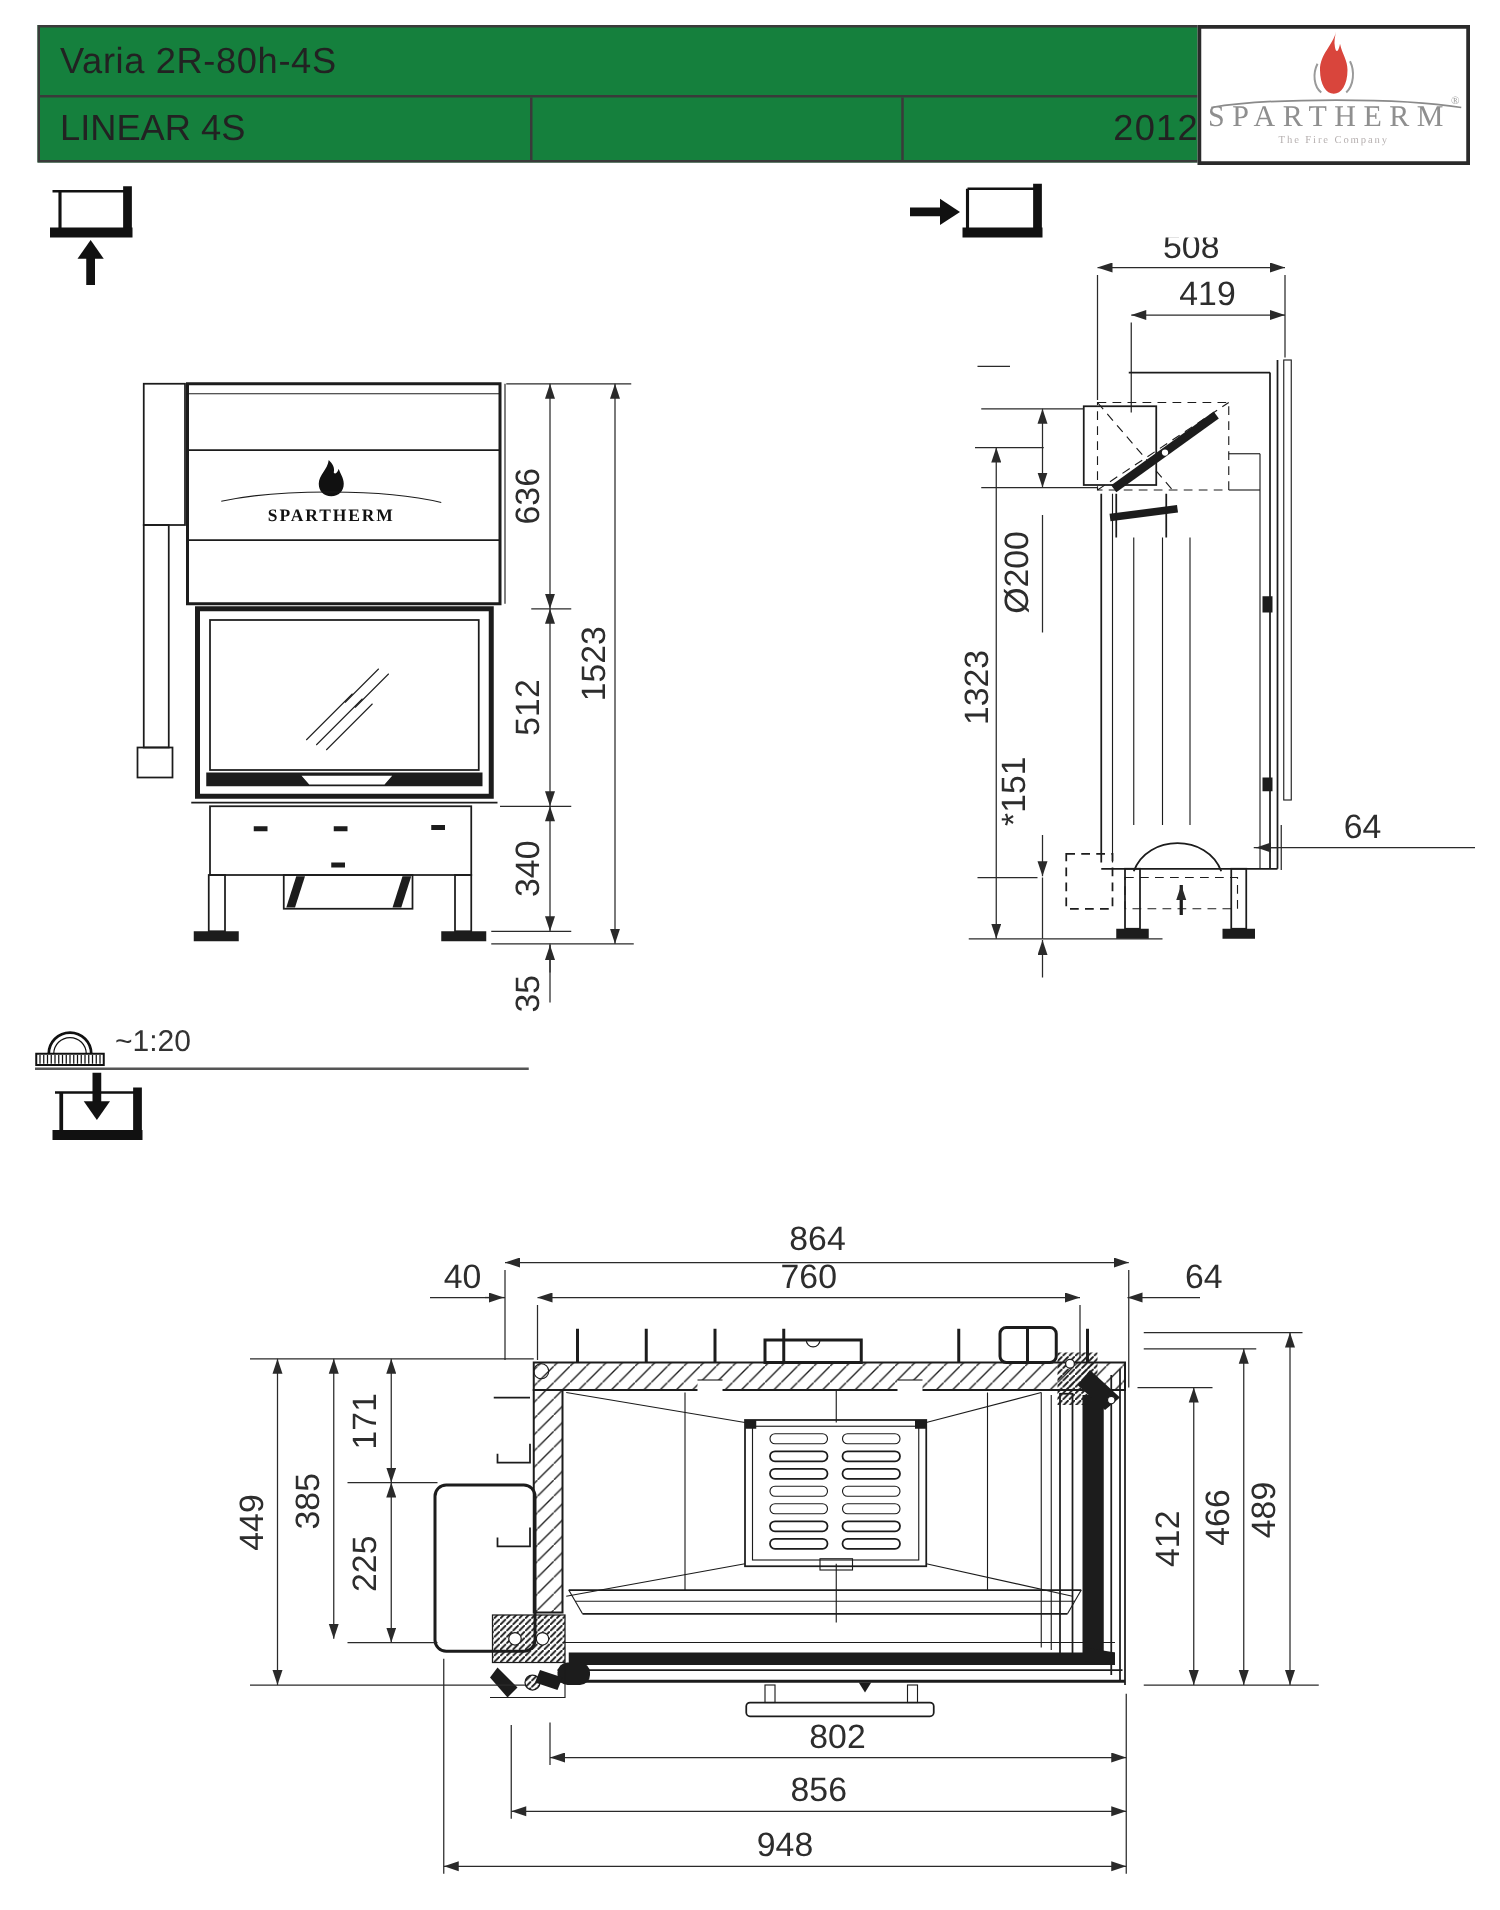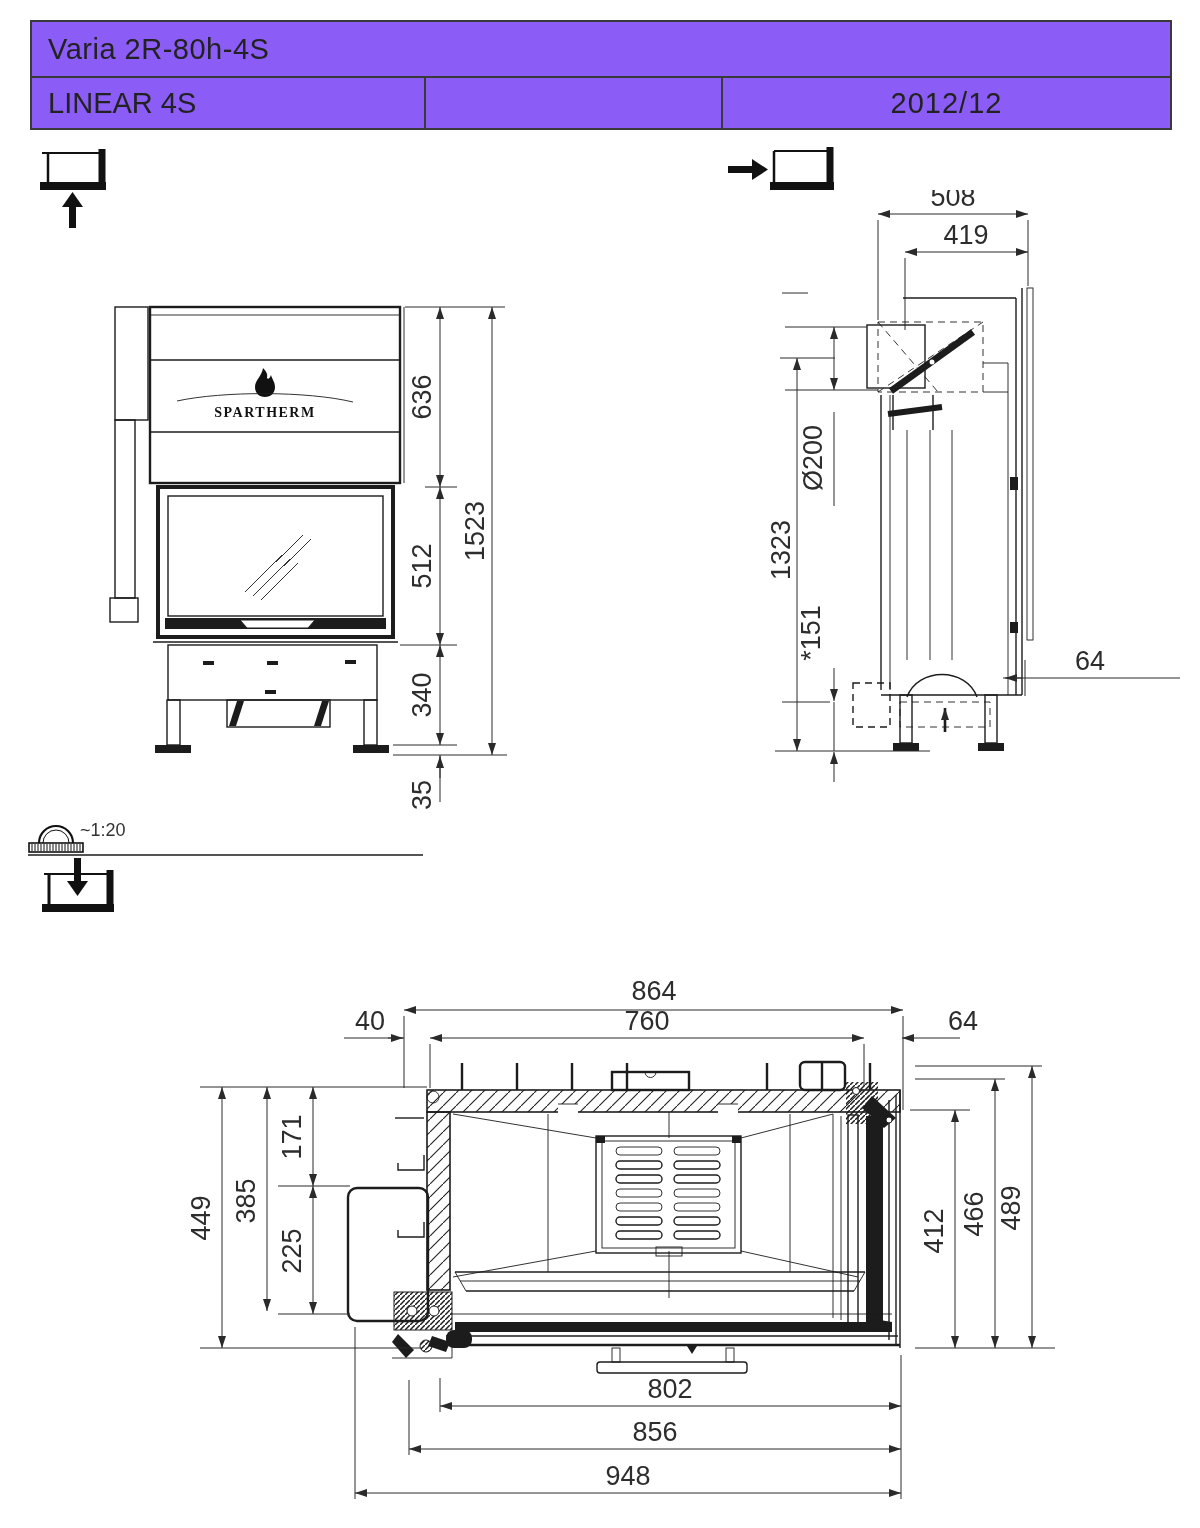--- a/index.html
+++ b/index.html
@@ -2,40 +2,40 @@
 <html><head>
 <meta charset="utf-8">
 <style>
   html,body{margin:0;padding:0;background:#fff}
   .sheet{position:relative;width:1200px;height:1528px;background:#fff;
          font-family:"Liberation Sans",sans-serif;color:#222;overflow:hidden}
   .abs{position:absolute}
 
   
   .title-block{position:absolute;left:30px;top:20px;width:1142px;height:110px;
-               border:2px solid #3a3a3a;box-sizing:border-box;background:#8b5cf6}
+               border:2px solid #3a3a3a;box-sizing:border-box;background:#15803d}
   .tb-r1{height:56px;border-bottom:2px solid #3a3a3a;box-sizing:border-box;
          font-size:29px;line-height:54px;padding-left:16px;color:#222;letter-spacing:.5px}
   .tb-r2{display:flex;height:50px}
   .tb-c{box-sizing:border-box;font-size:29px;line-height:50px;color:#222}
   .tb-c1{width:394px;border-right:2px solid #3a3a3a;padding-left:16px}
   .tb-c2{width:297px;border-right:2px solid #3a3a3a}
   .tb-c3{flex:1;text-align:center;letter-spacing:1px}
   .logo-box{position:absolute;left:926px;top:-2px;width:218px;height:112px;
             border:3px solid #2a2a2a;box-sizing:border-box;background:#fff;z-index:3;
             display:flex;flex-direction:column;align-items:center}
   .brand-line{font-family:"Liberation Serif",serif;font-size:24px;letter-spacing:6px;
               color:#8f8f8f;margin-top:-4px;white-space:nowrap}
   .brand-line sup{font-size:9px;letter-spacing:0;vertical-align:18px;color:#9a9a9a}
   .brand-tag{font-family:"Liberation Serif",serif;font-size:8.5px;color:#b5aFaF;
              letter-spacing:1.5px;margin-top:-2px}
   .swoosh{position:absolute;left:6px;top:52px}
 
   
-  .scale-label{position:absolute;left:80px;top:820px;font-size:18px;color:#333}
+  .scale-label{position:absolute;left:92px;top:820px;font-size:24px;color:#333}
   .hr-line{position:absolute;left:28px;top:854px;width:395px;height:0;border-top:2px solid #555}
 
   
   .ln{stroke:#1c1c1c;stroke-width:1.4;fill:none}
   .thk{stroke-width:2.4}
   .thn{stroke-width:0.9}
   .dim{stroke:#2a2a2a;stroke-width:1;fill:none}
   .dsh{stroke-dasharray:7 5}
   .dt{font-family:"Liberation Sans",sans-serif;font-size:27px;fill:#2d2d2d;text-anchor:middle}
   .logo-t{font-family:"Liberation Serif",serif;font-size:14px;font-weight:bold;
@@ -45,20 +45,32 @@
 <body>
 
 <div class="sheet">
 
   <div class="title-block">
     <div class="tb-r1">Varia 2R-80h-4S</div>
     <div class="tb-r2">
       <div class="tb-c tb-c1">LINEAR 4S</div>
       <div class="tb-c tb-c2"></div>
       <div class="tb-c tb-c3">2012/12</div>
+    </div>
+    <div class="logo-box">
+      <svg width="52" height="56" viewBox="0 0 46 56">
+        <path d="M25,2 C22,14 12,20 12,33 C12,45 17,52 23,52 C29,52 34,45 34,33 C34,25 30,21 28,12 C27,18 25,20 24,15 C23,10 24,6 25,2 Z" fill="#d9453c"></path>
+        <path d="M10,28 C6,36 7,46 13,51" stroke="#9a9a9a" stroke-width="1.6" fill="none"></path>
+        <path d="M36,26 C40,34 39,45 33,51" stroke="#9a9a9a" stroke-width="1.6" fill="none"></path>
+      </svg>
+      <svg class="swoosh" width="204" height="14" viewBox="0 0 204 14">
+        <path d="M2,11 C50,3 154,3 202,11" stroke="#8a8a8a" stroke-width="1.4" fill="none"></path>
+      </svg>
+      <div class="brand-line"><span>SPARTHERM</span><sup>®</sup></div>
+      <div class="brand-tag">The Fire Company</div>
     </div>
   </div>
 
   <svg class="abs" style="left:40px;top:145px" width="80" height="85" viewBox="0 0 80 85">
     <path d="M2,8 H62" stroke="#111" stroke-width="2"></path>
     <path d="M8,8 V40" stroke="#111" stroke-width="2.5"></path>
     <path d="M62,4 V41" stroke="#111" stroke-width="7"></path>
     <path d="M0,41 H66" stroke="#111" stroke-width="8"></path>
     <rect x="29" y="60" width="7" height="23" fill="#111"></rect>
     <polygon points="32.5,47 22,62 43,62" fill="#111"></polygon>

